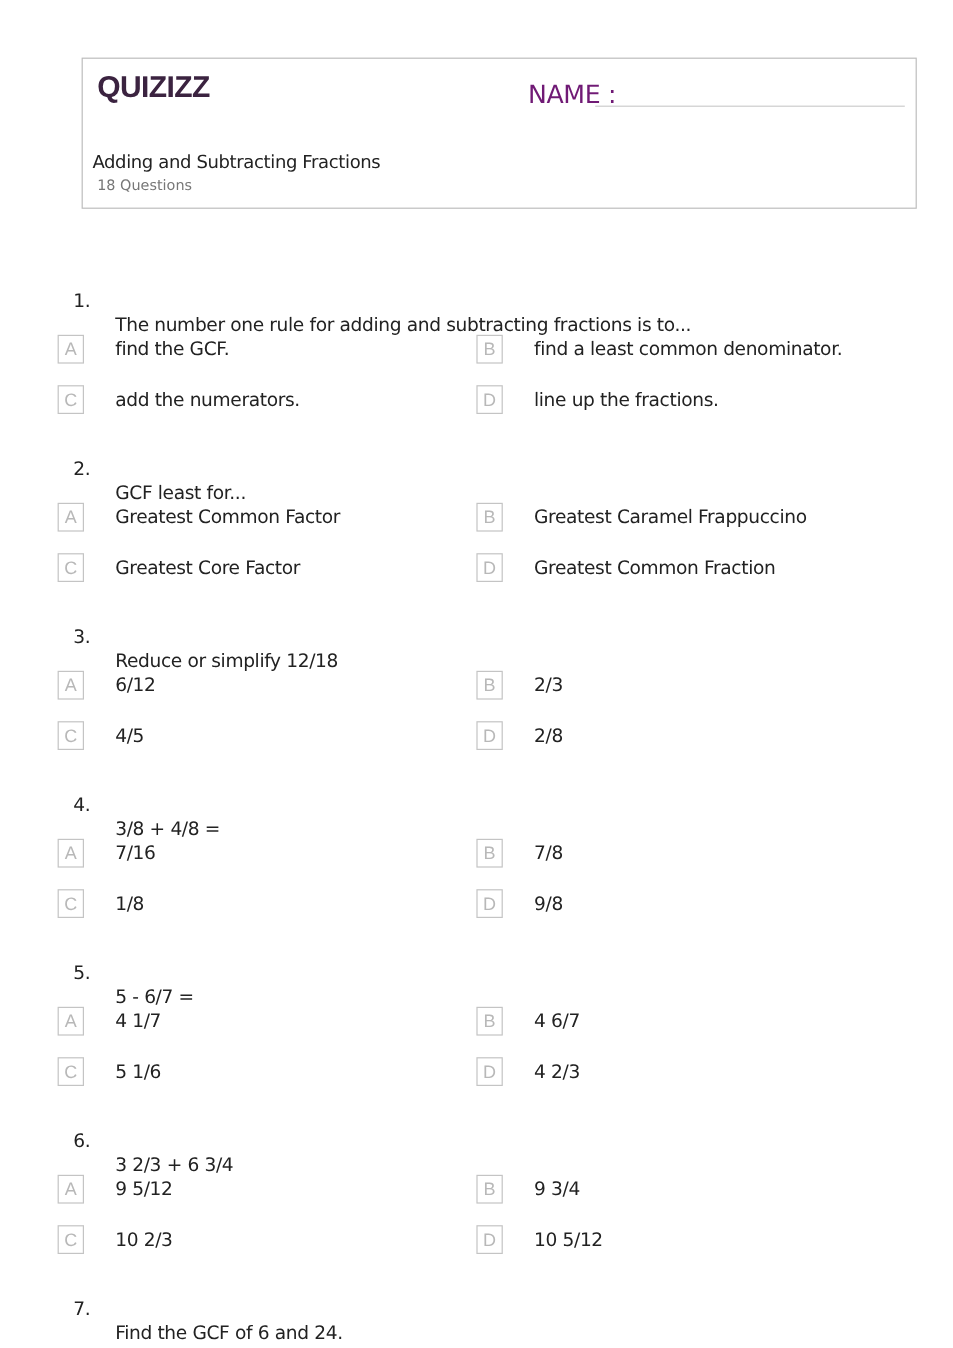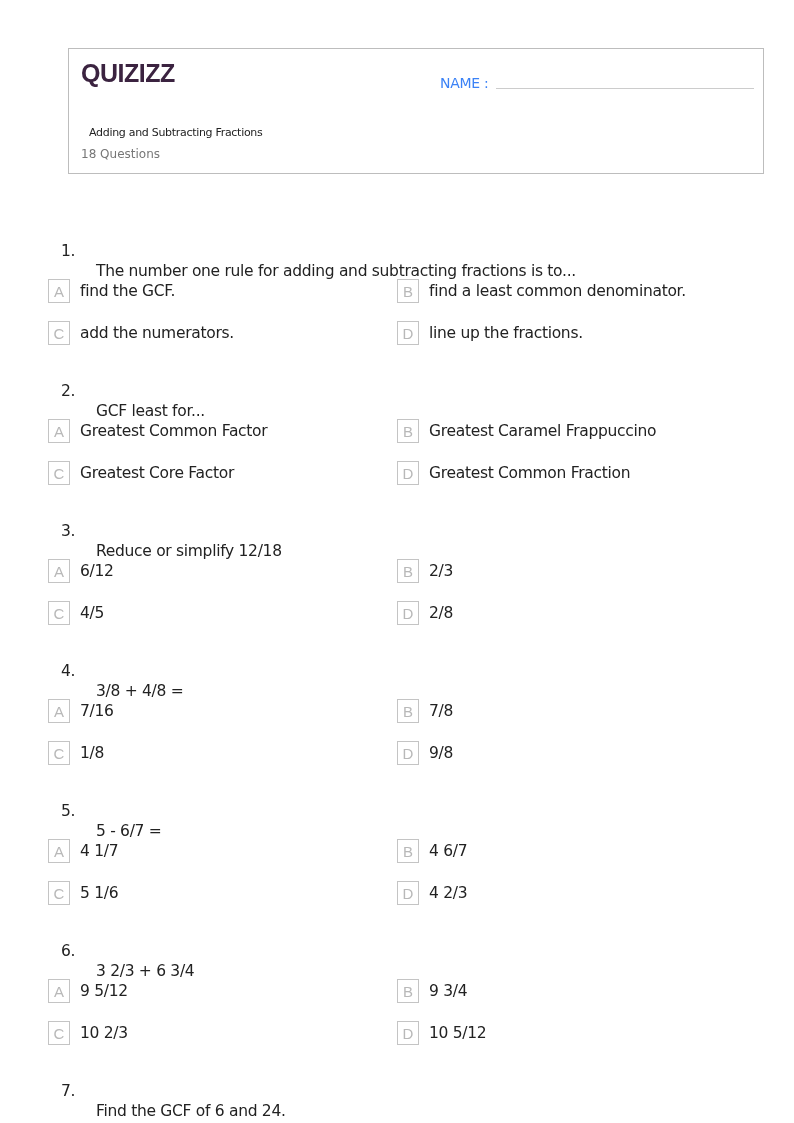--- a/index.html
+++ b/index.html
@@ -30,23 +30,23 @@
       left: 12px;
       top: 10px;
       font-family: "Liberation Sans", sans-serif;
       font-weight: bold;
       font-size: 25px;
       letter-spacing: -0.5px;
       color: #3b2340;
     }
     .worksheet-title {
       position: absolute;
-      left: 20px;
+      left: 8px;
       top: 77px;
-      font-size: 11px;
+      font-size: 15px;
       color: #222;
       letter-spacing: -0.3px;
       text-align: center;
     }
     .question-count {
       position: absolute;
       left: 12px;
       top: 98px;
       font-size: 12px;
       color: #777;
@@ -56,22 +56,22 @@
       left: 371px;
       top: 18px;
       width: 314px;
     }
     .field-row {
       display: flex;
       align-items: flex-end;
       height: 34px;
     }
     .field-label {
-      font-size: 14px;
-      color: #3b82f6;
+      font-size: 21px;
+      color: #701a75;
       width: 56px;
       white-space: pre;
       letter-spacing: -0.3px;
     }
     .field-line {
       flex: 1;
       border-bottom: 1px solid #cccccc;
       height: 1px;
       margin-bottom: 2px;
     }
@@ -116,21 +116,21 @@
       box-sizing: border-box;
       color: #b8b8b8;
       font-size: 15px;
       display: flex;
       align-items: center;
       justify-content: center;
       font-family: "Liberation Sans", sans-serif;
     }
     .option-text {
       position: absolute;
-      left: 32px;
+      left: 48px;
       white-space: nowrap;
       font-size: 15.5px;
       color: #222;
       letter-spacing: -0.3px;
     }
     .opt-a { left: 48px; top: 37px; }
     .opt-b { left: 397px; top: 37px; }
     .opt-c { left: 48px; top: 79px; }
     .opt-d { left: 397px; top: 79px; }
   </style>

